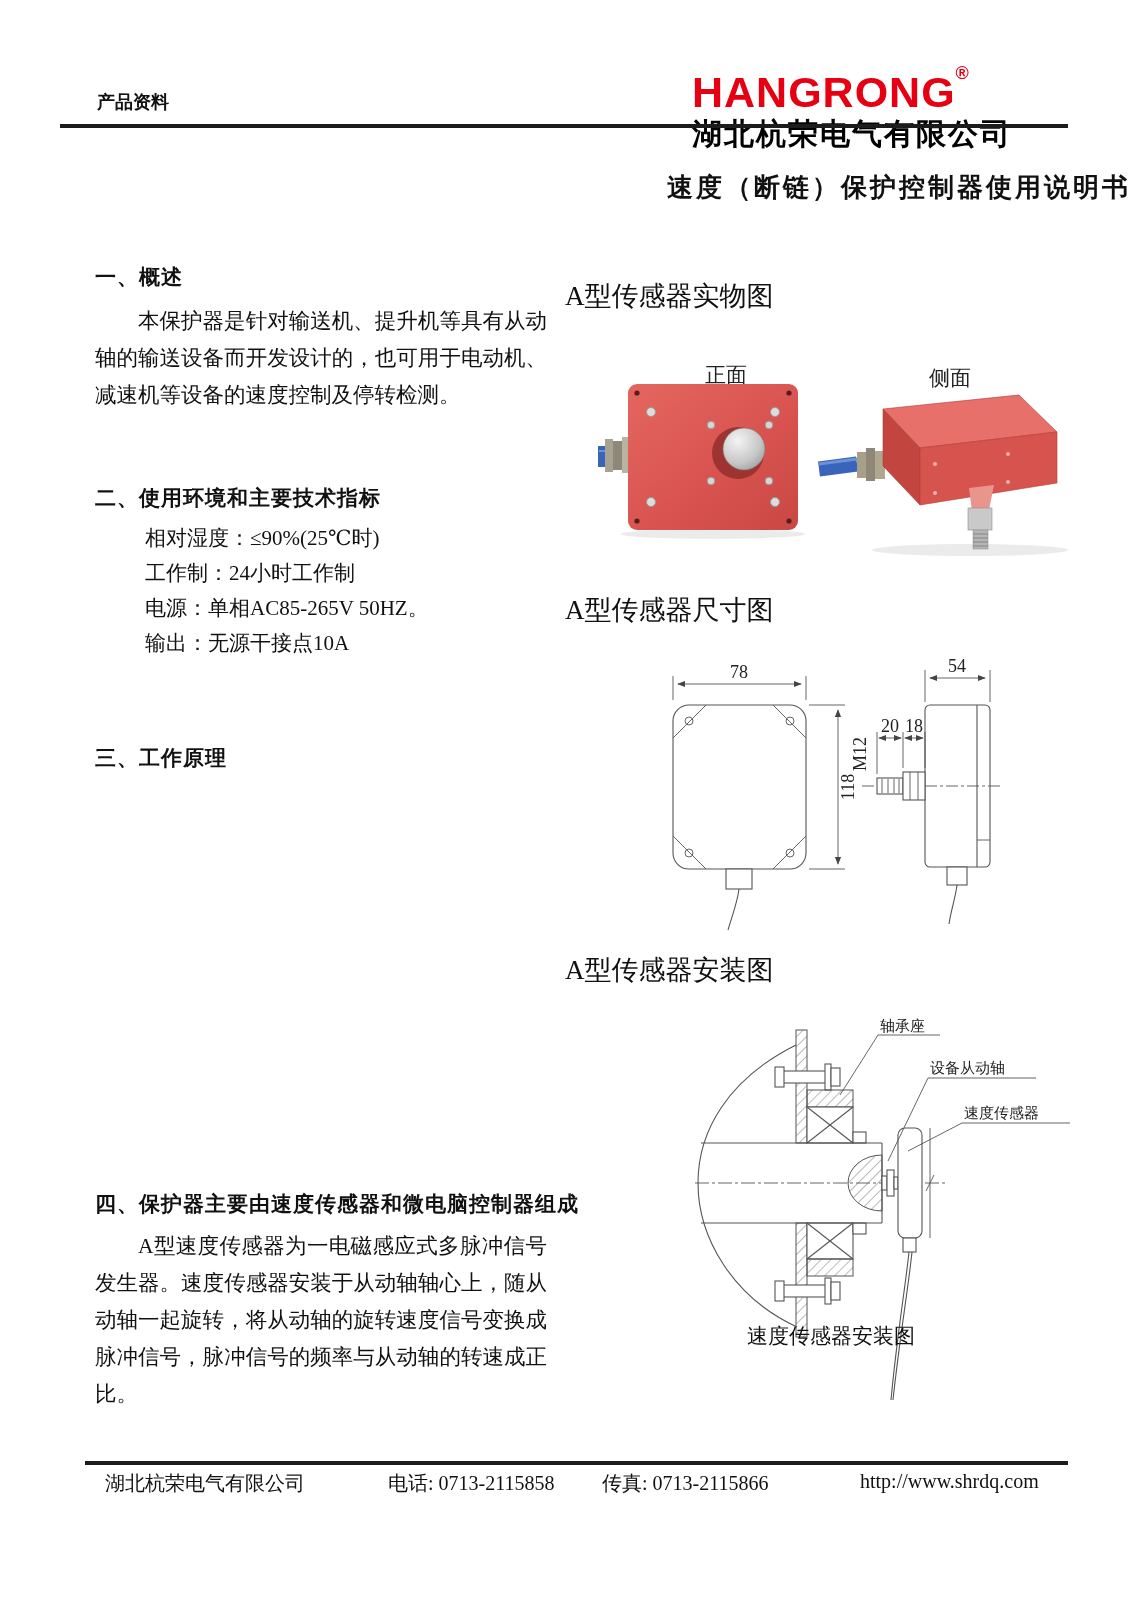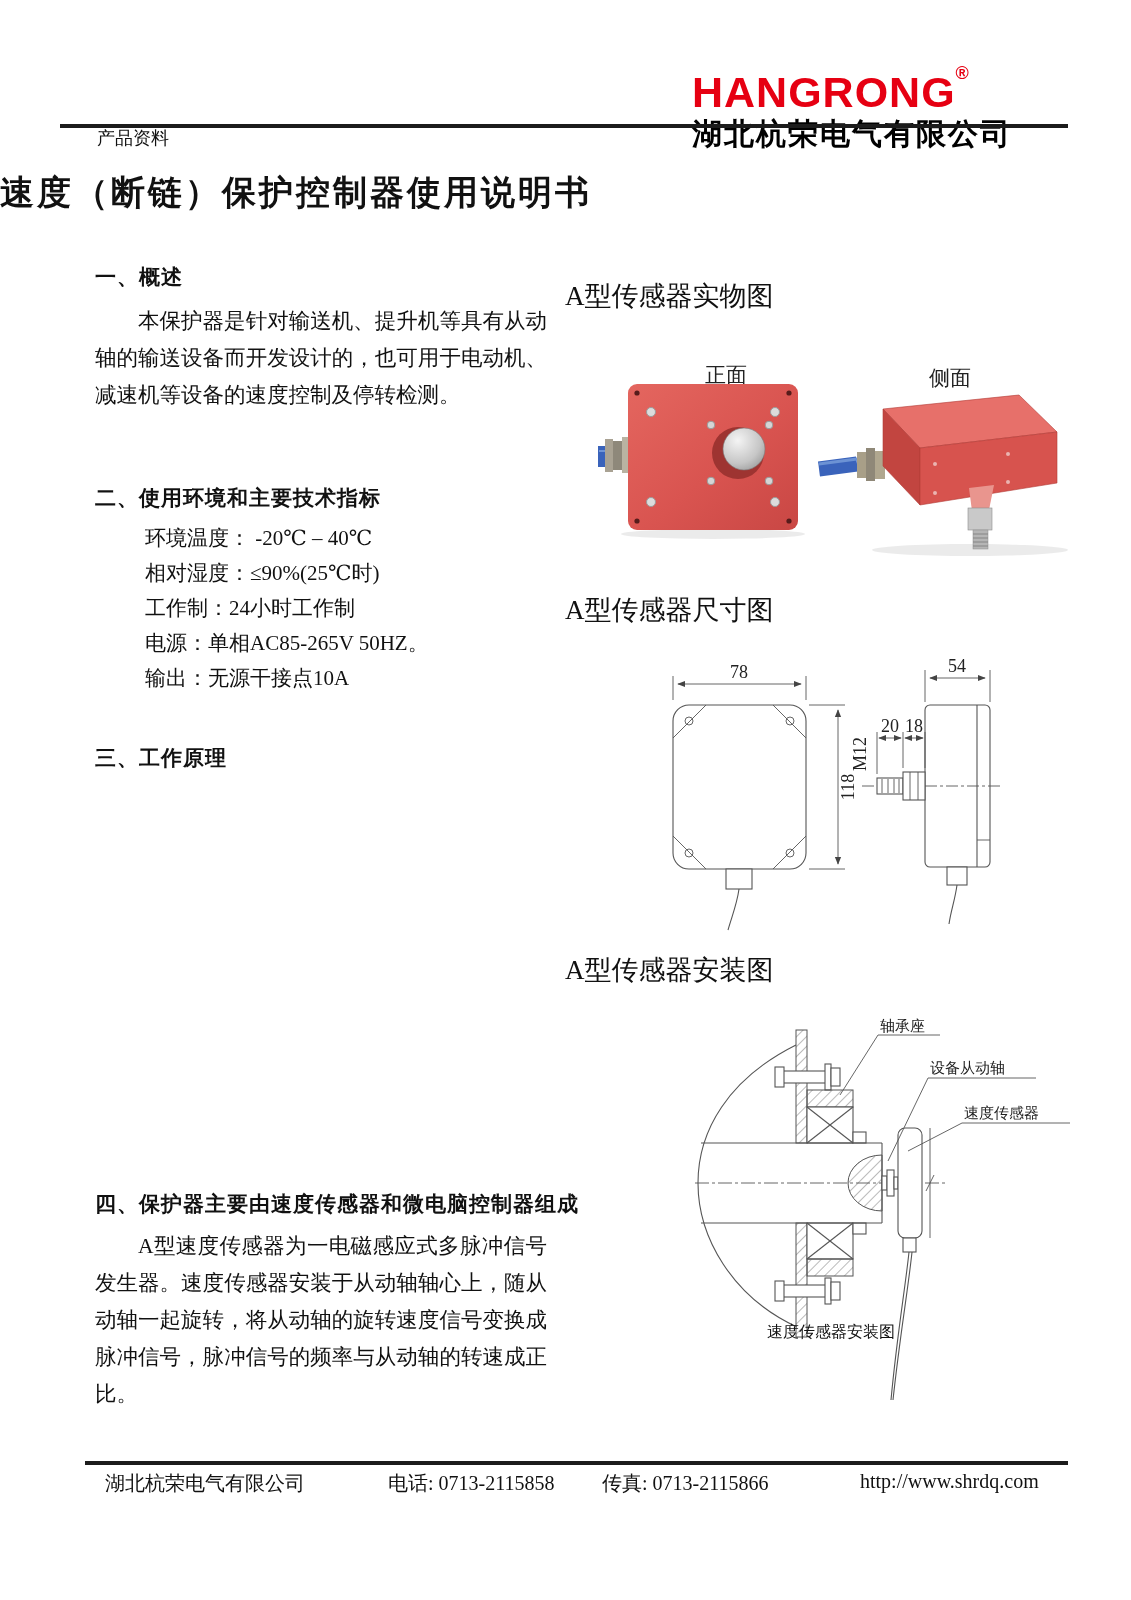--- a/index.html
+++ b/index.html
@@ -3,40 +3,40 @@
 <meta charset="utf-8">
 <style>
   html,body{margin:0;padding:0;background:#888;}
   .page{
     position:relative;width:1131px;height:1600px;margin:0 auto;
     background:#ffffff;overflow:hidden;
     font-family:"Liberation Serif","DejaVu Serif",serif;color:#111;
   }
   .abs{position:absolute;}
   
-  .doc-label{left:97px;top:90px;font-size:18px;font-weight:normal;margin-top:36px;}
+  .doc-label{left:97px;top:90px;font-size:18px;font-weight:bold;}
   .brand-block{left:692px;top:34px;text-align:left;line-height:1.05;}
   .brand{font-family:"Liberation Sans","DejaVu Sans",sans-serif;font-weight:800;
          font-size:43px;color:#e60012;letter-spacing:1px;margin-top:30px;}
   .brand sup{font-size:18px;vertical-align:28px;letter-spacing:0;}
   .company{font-family:"Liberation Sans","DejaVu Sans",sans-serif;font-weight:bold;
            font-size:30px;color:#000;letter-spacing:2px;margin-top:3px;}
   .rule{background:#1c1c1c;height:4px;}
   .hdr-rule{left:60px;top:124px;width:1008px;}
   
-  .title{left:0;top:170px;width:1131px;text-align:left;font-size:34px;
+  .title{left:0;top:170px;width:1131px;text-align:right;font-size:26px;
          font-weight:bold;letter-spacing:3px;}
   
   .lcol{left:95px;width:452px;}
   .sec-h{font-size:21px;font-weight:bold;letter-spacing:1px;white-space:nowrap;}
   .sec-b{font-size:21.5px;line-height:37px;text-align:justify;text-indent:2em;}
   .spec-line{font-size:21px;line-height:35px;padding-left:50px;white-space:nowrap;}
   
   .fig-h{left:565px;font-size:27px;}
-  .fig-caption{left:741px;top:1322px;width:180px;text-align:center;font-size:16px;}
+  .fig-caption{left:741px;top:1322px;width:180px;text-align:center;font-size:21px;}
   
   .ln{stroke:#555;stroke-width:1.1;fill:none;}
   .lnf{stroke:#555;stroke-width:1.1;fill:#fff;}
   .dim{stroke:#555;stroke-width:0.9;fill:none;}
   .dtx{font-family:"Liberation Serif","DejaVu Serif",serif;font-size:18px;fill:#222;}
   .ctx{font-family:"Liberation Serif","DejaVu Serif",serif;font-size:15px;fill:#222;}
   .ptx{font-family:"Liberation Serif","DejaVu Serif",serif;font-size:21px;fill:#222;}
   
   .ftr-rule{left:85px;top:1461px;width:983px;}
   .ftr{top:1470px;font-size:20px;white-space:nowrap;}
@@ -53,21 +53,20 @@
   </div>
   <div class="abs rule hdr-rule"></div>
 
   <div class="abs title">速度（断链）保护控制器使用说明书</div>
 
   <div class="abs lcol sec-b" style="top:303px">本保护器是针对输送机、提升机等具有从动轴的输送设备而开发设计的，也可用于电动机、减速机等设备的速度控制及停转检测。</div>
   <div class="abs lcol sec-h" style="top:263px">一、概述</div>
 
   <div class="abs lcol sec-h" style="top:484px">二、使用环境和主要技术指标</div>
   <div class="abs lcol" style="top:521px">
-    <div class="spec-line">环境温度： -20℃ – 40℃</div>
     <div class="spec-line">相对湿度：≤90%(25℃时)</div>
     <div class="spec-line">工作制：24小时工作制</div>
     <div class="spec-line">电源：单相AC85-265V  50HZ。</div>
     <div class="spec-line">输出：无源干接点10A</div>
   </div>
 
   <div class="abs lcol sec-h" style="top:744px">三、工作原理</div>
 
   <div class="abs lcol sec-h" style="top:1190px;font-size:21px;">四、保护器主要由速度传感器和微电脑控制器组成</div>
   <div class="abs lcol sec-b" style="top:1228px">A型速度传感器为一电磁感应式多脉冲信号发生器。速度传感器安装于从动轴轴心上，随从动轴一起旋转，将从动轴的旋转速度信号变换成脉冲信号，脉冲信号的频率与从动轴的转速成正比。</div>

